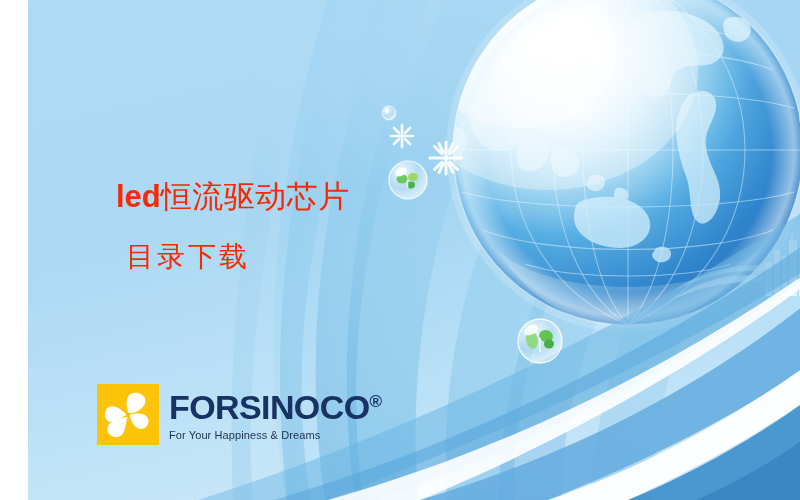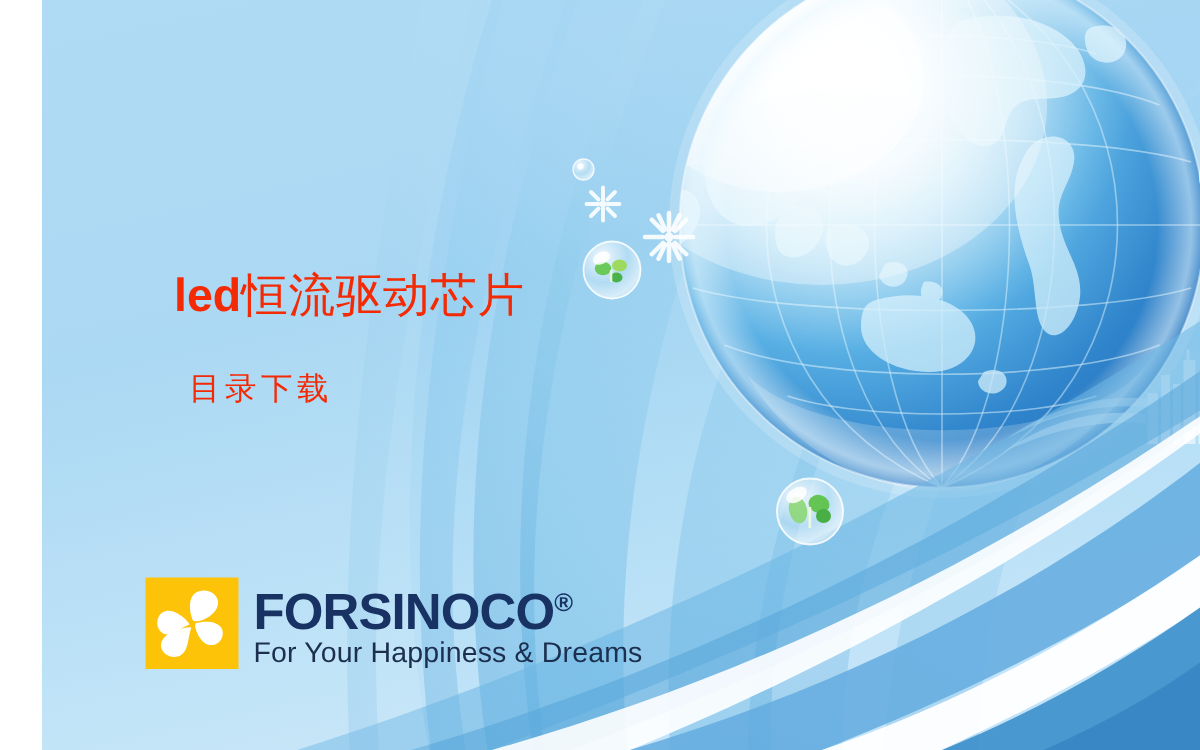--- a/index.html
+++ b/index.html
@@ -42,22 +42,22 @@
     color: #f42a05;
     font-size: 31px;
     line-height: 62px;
     letter-spacing: 0.5px;
     white-space: nowrap;
     font-family: "Liberation Sans", sans-serif;
   }
   .hl-line.line2 {
     padding-left: 10px;
     letter-spacing: 3px;
-    font-family: Liberation Serif, serif;
-    font-size: 21px;
+    font-family: Liberation Mono, monospace;
+    font-size: 28px;
   }
   .hl-line .latin {
     font-family: "Liberation Sans", sans-serif;
     font-weight: 700;
     letter-spacing: 0px;
   }
 
   
   #logo {
     position: absolute;
@@ -88,21 +88,21 @@
     white-space: nowrap;
     font-family: "Liberation Sans", sans-serif;
   }
   #logo-name .reg {
     font-size: 17px;
     vertical-align: 12px;
     font-weight: 700;
     letter-spacing: 0;
   }
   #logo-tagline {
-    font-size: 19px;
+    font-size: 11px;
     color: #1c2f4f;
     letter-spacing: 0.1px;
     line-height: 20px;
     margin-top: 1px;
     white-space: nowrap;
     font-family: "Liberation Sans", sans-serif;
   }
 </style>
 </head>
 <body>

